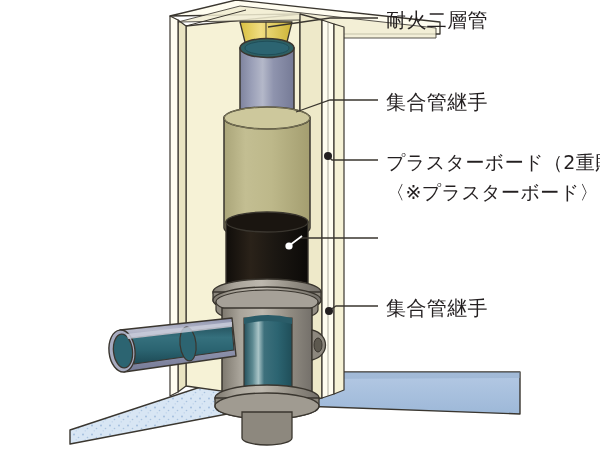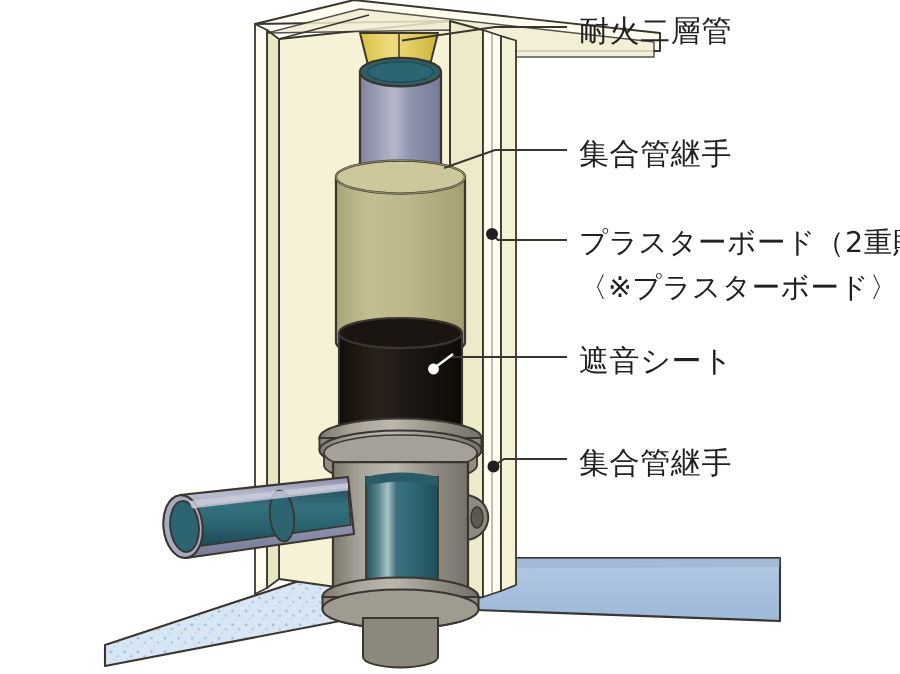--- a/index.html
+++ b/index.html
@@ -203,17 +203,16 @@
   </svg>
 
   <div class="label" style="left:386px;top:8px;">耐火二層管</div>
 
   <div class="label" style="left:386px;top:90px;">集合管継手</div>
 
   <div class="label small" style="left:386px;top:150px;">プラスターボード（2重貼）</div>
 
   <div class="label small" style="left:386px;top:180px;">〈※プラスターボード〉</div>
 
-  <div class="label" style="left:386px;top:228px;">遮音シート</div>
 
   <div class="label" style="left:386px;top:296px;">集合管継手</div>
 
 </div>
 
 </body></html>

